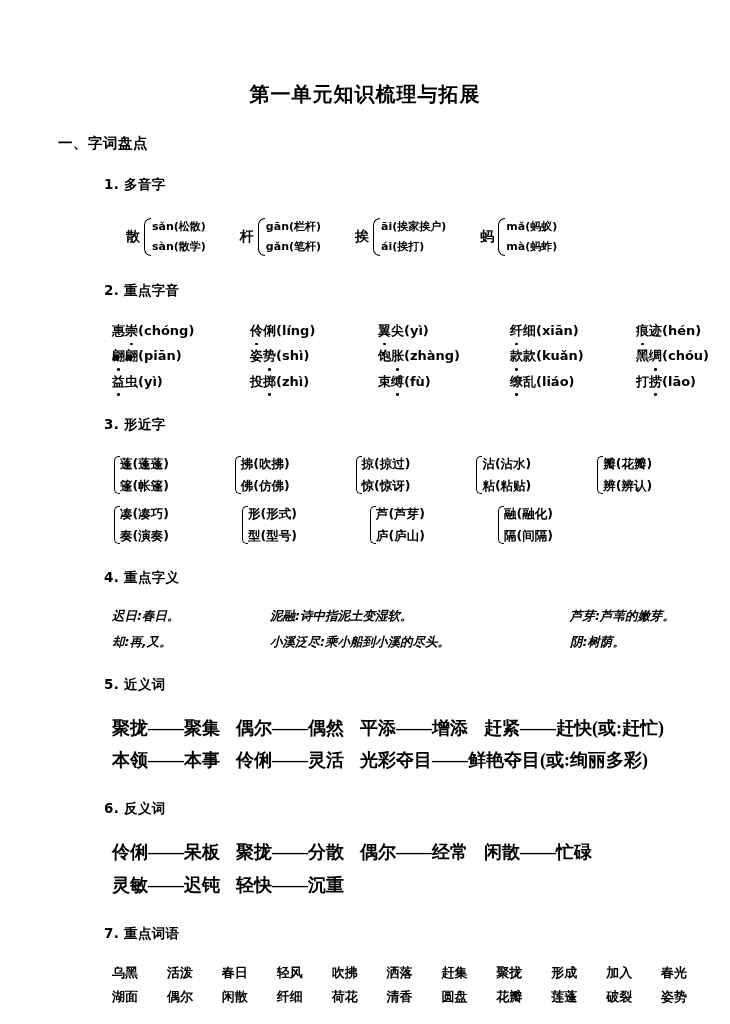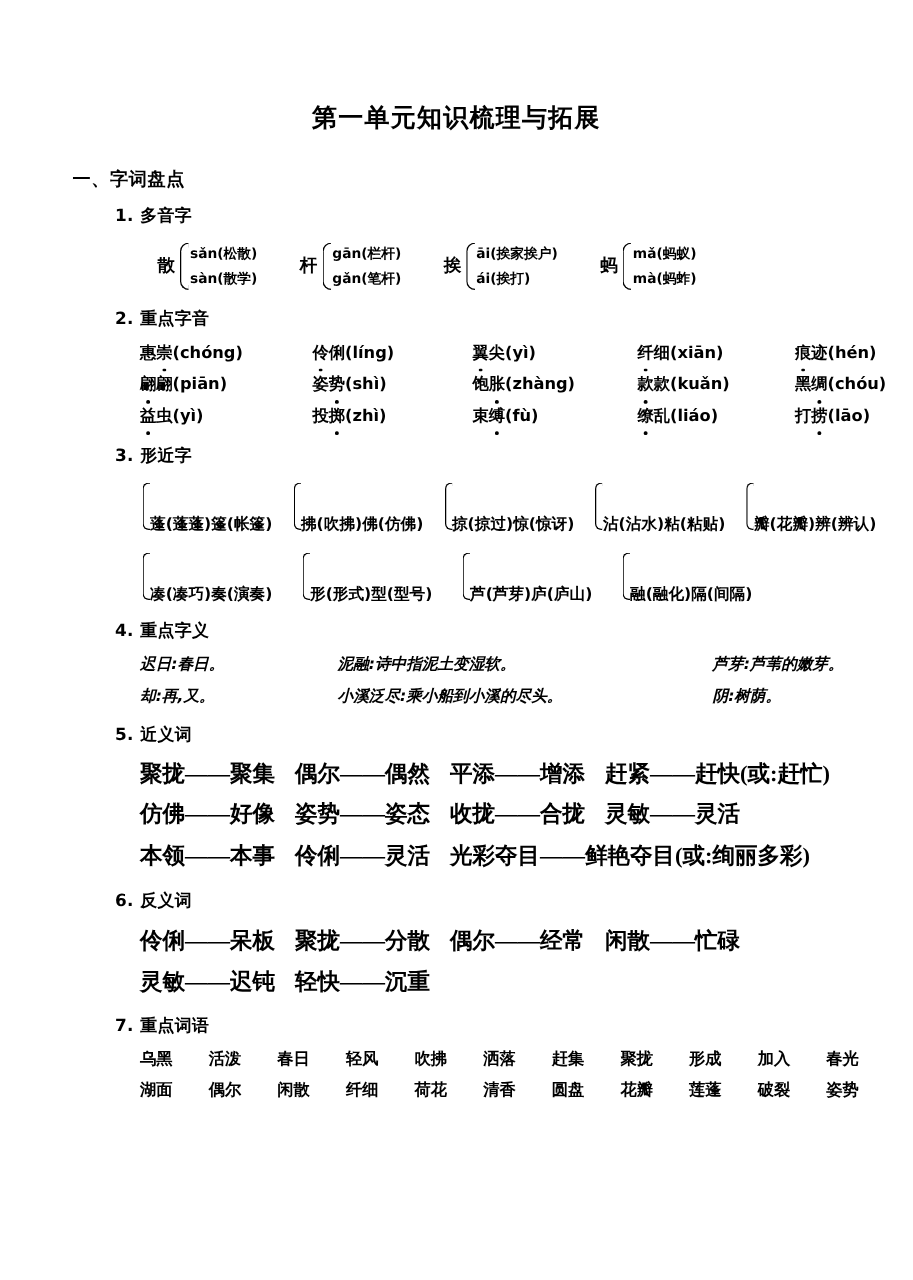--- a/index.html
+++ b/index.html
@@ -38,21 +38,21 @@
     font-size: 14.5px;
     font-weight: bold;
     margin: 0;
     padding-left: 58px;
     padding-top: 28px;
     letter-spacing: 0.5px;
   }
   .sub-head {
     font-size: 13.5px;
     font-weight: bold;
-    margin: 0;
+    margin: 12px;
     padding-left: 92px;
     padding-top: 11px;
     letter-spacing: 0.3px;
   }
 
   
   .block {
     padding-left: 112px;
     padding-right: 14px;
     font-size: 13px;
@@ -159,21 +159,21 @@
     position: absolute;
     left: 2px; top: 2px; bottom: 2px;
     width: 5px;
     border: 1.5px solid #000;
     border-right: none;
     border-top-left-radius: 5px;
     border-bottom-left-radius: 5px;
   }
   .xjz-words {
     display: flex;
-    margin-top: 27px;
+    flex-direction: column;
   }
   .xjz-word {
     font-size: 12.5px;
     font-weight: bold;
     line-height: 1.72;
     white-space: nowrap;
   }
 
   
   .meaning-grid {
@@ -382,26 +382,20 @@
   <h3 class="sub-head">5. 近义词</h3>
   <div class="block">
     <div class="pairs" id="syn-holder">
         <div class="pair-row">
           <span class="pair">聚拢——聚集</span>
           <span class="pair">偶尔——偶然</span>
           <span class="pair">平添——增添</span>
           <span class="pair">赶紧——赶快(或:赶忙)</span>
         </div>
         <div class="pair-row">
-          <span class="pair">仿佛——好像</span>
-          <span class="pair">姿势——姿态</span>
-          <span class="pair">收拢——合拢</span>
-          <span class="pair">灵敏——灵活</span>
-        </div>
-        <div class="pair-row">
           <span class="pair">本领——本事</span>
           <span class="pair">伶俐——灵活</span>
           <span class="pair">光彩夺目——鲜艳夺目(或:绚丽多彩)</span>
         </div>
       </div>
   </div>
 
   <h3 class="sub-head">6. 反义词</h3>
   <div class="block">
     <div class="pairs" id="ant-holder">

